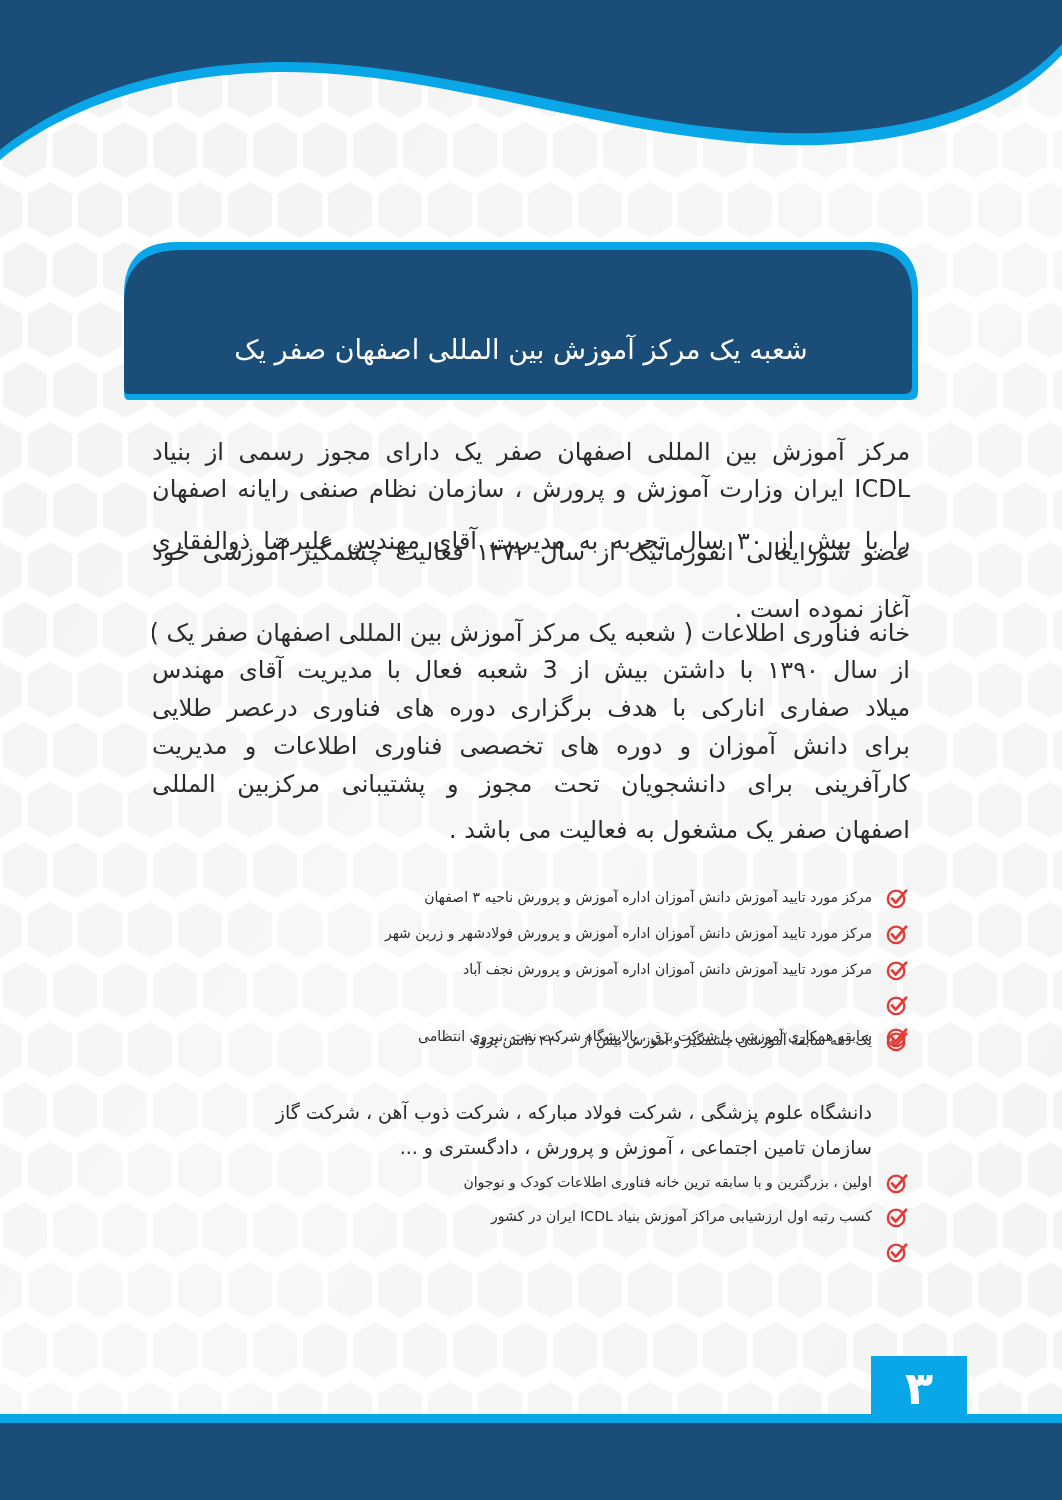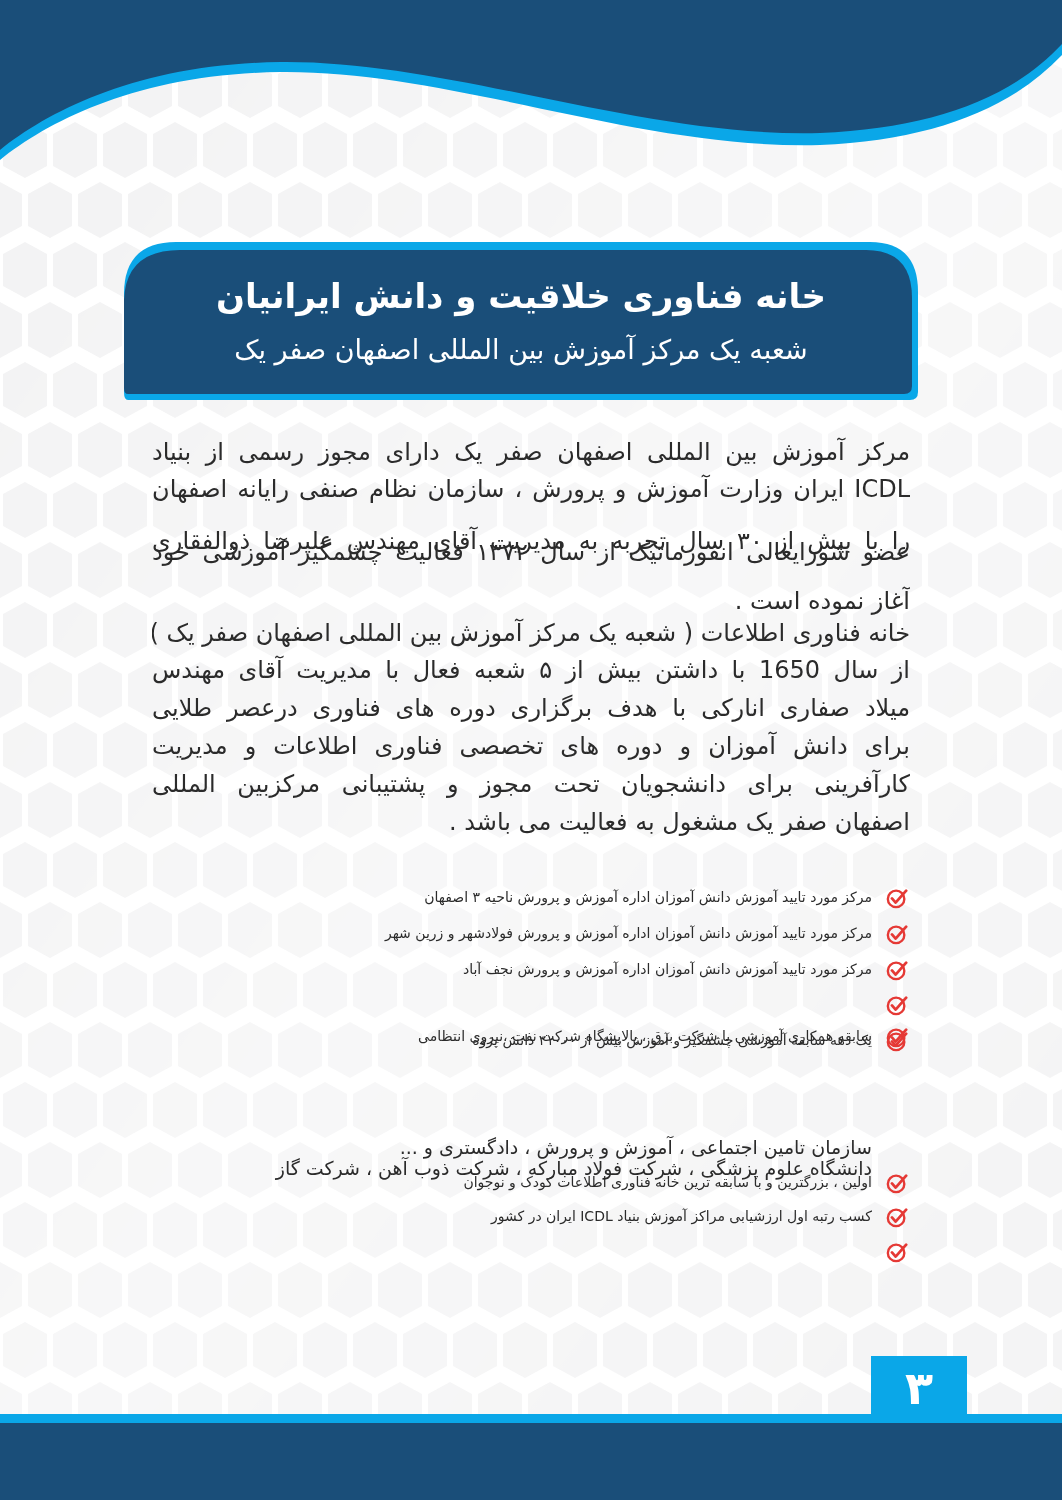--- a/index.html
+++ b/index.html
@@ -24,21 +24,21 @@
     position: absolute; left: 0; right: 0; top: 92px; text-align: center;
     color: #ffffff; font-size: 27px; direction: rtl;
     font-family: "DejaVu Sans", sans-serif; white-space: nowrap;
   }
   .para-line {
     position: absolute; right: 152px; width: 758px; height: 36px; line-height: 36px;
     direction: rtl; text-align: justify; text-align-last: justify;
     color: #2b2b2b; font-size: 24px; white-space: nowrap; overflow: hidden;
     font-family: "DejaVu Sans", sans-serif;
   }
-  .para-line.last { text-align-last: right; }
+  .para-line.last { text-align-last: right; margin-top: 8px; }
   .bullet {
     position: absolute; right: 150px; height: 32px; line-height: 32px;
     direction: rtl; color: #2b2b2b; font-size: 14px; white-space: nowrap;
     font-family: "DejaVu Sans", sans-serif;
   }
   .bullet .chk { position: absolute; right: 4px; top: 6px; width: 22px; height: 22px; }
   .bullet .btxt { position: absolute; right: 40px; top: 0; white-space: nowrap; }
   .cont {
     position: absolute; right: 190px; height: 32px; line-height: 32px;
     direction: rtl; color: #2b2b2b; font-size: 19px; white-space: nowrap;
@@ -78,35 +78,34 @@
 <svg class="top-wave" width="1062" height="170" viewBox="0 0 1062 170" xmlns="http://www.w3.org/2000/svg">
   <path d="M0,0 H1062 V55 C1010,110 930,140 820,145 C640,150 450,70 280,72 C140,74 50,120 0,160 Z" fill="#0aa7e8"></path>
   <path d="M0,0 H1062 V44 C1010,100 930,128 820,133 C640,138 450,60 280,62 C140,64 50,110 0,150 Z" fill="#1a4e79"></path>
 </svg>
 
 <div class="title-box">
   <svg width="794" height="158" viewBox="0 0 794 158" xmlns="http://www.w3.org/2000/svg">
     <path d="M4,158 Q0,158 0,150 V52 Q0,0 52,0 H746 Q794,0 794,50 V150 Q794,158 786,158 Z" fill="#0aa7e8"></path>
     <path d="M4,152 Q0,152 0,146 V58 Q2,8 56,8 H742 Q788,8 788,56 V144 Q788,152 780,152 Z" fill="#1a4e79"></path>
   </svg>
-  <div class="title-line1">خانه فناوری خلاقیت و دانش ایرانیان</div>
   <div class="title-line2">شعبه یک مرکز آموزش بین المللی اصفهان صفر یک</div>
 </div>
 
 <div>
   <div class="para-line" style="top:434px">مرکز آموزش بین المللی اصفهان صفر یک دارای مجوز رسمی از بنیاد</div>
   <div class="para-line" style="top:471px">ICDL ایران وزارت آموزش و پرورش ، سازمان نظام صنفی رایانه اصفهان</div>
   <div class="para-line" style="top:534px">عضو شورایعالی انفورماتیک از سال ۱۳۷۲ فعالیت چشمگیر آموزشی خود</div>
   <div class="para-line" style="top:523px">را با بیش از ۳۰ سال تجربه به مدیریت آقای مهندس علیرضا ذوالفقاری</div>
   <div class="para-line last" style="top:583px">آغاز نموده است .</div>
 </div>
 
 <div>
   <div class="para-line" style="top:615px">خانه فناوری اطلاعات ( شعبه یک مرکز آموزش بین المللی اصفهان صفر یک )</div>
-  <div class="para-line" style="top:652px">از سال 1650 با داشتن بیش از ۵ شعبه فعال با مدیریت آقای مهندس</div>
+  <div class="para-line" style="top:652px">از سال ۱۳۹۰ با داشتن بیش از 3 شعبه فعال با مدیریت آقای مهندس</div>
   <div class="para-line" style="top:690px">میلاد صفاری انارکی با هدف برگزاری دوره های فناوری درعصر طلایی</div>
   <div class="para-line" style="top:728px">برای دانش آموزان و دوره های تخصصی فناوری اطلاعات و مدیریت</div>
   <div class="para-line" style="top:766px">کارآفرینی برای دانشجویان تحت مجوز و پشتیبانی مرکزبین المللی</div>
   <div class="para-line last" style="top:804px">اصفهان صفر یک مشغول به فعالیت می باشد .</div>
 </div>
 
 <div>
   <div class="bullet" style="top:881px; width:760px">
     <svg class="chk" viewBox="0 0 24 24">
         <circle cx="11" cy="13" r="9" fill="none" stroke="#e53935" stroke-width="2.6"></circle>
@@ -141,21 +140,21 @@
       </svg>
     <span class="btxt">یک دهه سابقه آموزشی چشمگیر و آموزش بیش از ۲۱۰۰۰ دانش پژوه</span>
   </div>
   <div class="bullet" style="top:1020px; width:760px">
     <svg class="chk" viewBox="0 0 24 24">
         <circle cx="11" cy="13" r="9" fill="none" stroke="#e53935" stroke-width="2.6"></circle>
         <path d="M6.5,12.5 L10.5,17 L22,4" fill="none" stroke="#e53935" stroke-width="3" stroke-linecap="round" stroke-linejoin="round"></path>
       </svg>
     <span class="btxt">سابقه همکاری آموزشی با شرکت برق ، پالایشگاه شرکت نفت ،نیروی انتظامی</span>
   </div>
-  <div class="cont" style="top:1152px">دانشگاه علوم پزشگی ، شرکت فولاد مبارکه ، شرکت ذوب آهن ، شرکت گاز</div>
+  <div class="cont" style="top:1096px">دانشگاه علوم پزشگی ، شرکت فولاد مبارکه ، شرکت ذوب آهن ، شرکت گاز</div>
   <div class="cont" style="top:1131px">سازمان تامین اجتماعی ، آموزش و پرورش ، دادگستری و ...</div>
   <div class="bullet" style="top:1166px; width:760px">
     <svg class="chk" viewBox="0 0 24 24">
         <circle cx="11" cy="13" r="9" fill="none" stroke="#e53935" stroke-width="2.6"></circle>
         <path d="M6.5,12.5 L10.5,17 L22,4" fill="none" stroke="#e53935" stroke-width="3" stroke-linecap="round" stroke-linejoin="round"></path>
       </svg>
     <span class="btxt">اولین ، بزرگترین و با سابقه ترین خانه فناوری اطلاعات کودک و نوجوان</span>
   </div>
   <div class="bullet" style="top:1200px; width:760px">
     <svg class="chk" viewBox="0 0 24 24">

